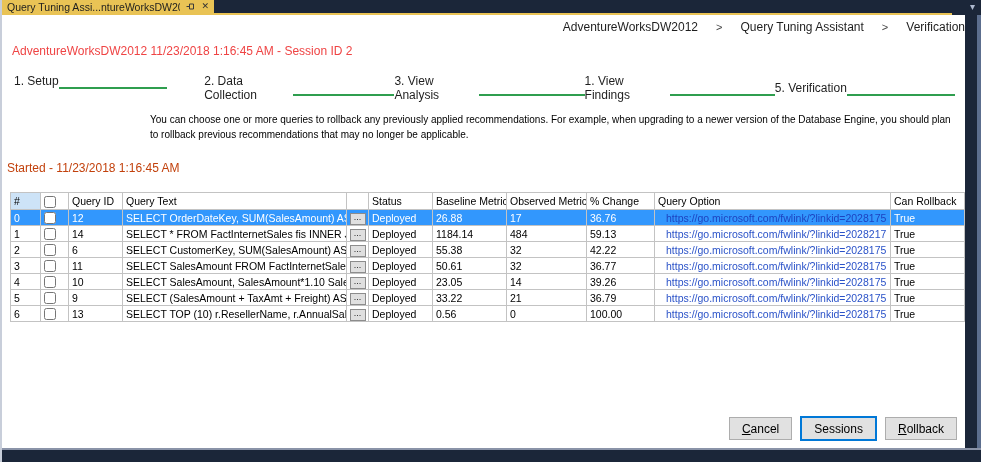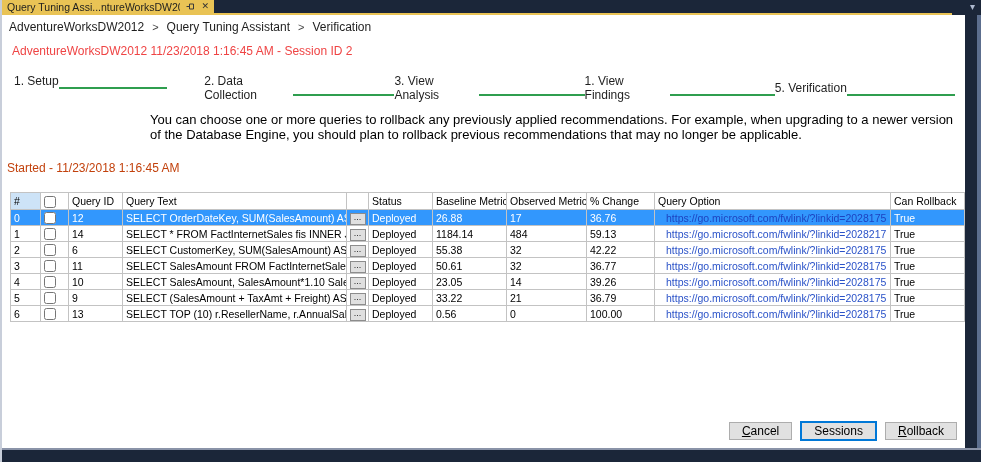--- a/index.html
+++ b/index.html
@@ -35,36 +35,36 @@
   .statusbar{
     position:absolute; left:0; right:0; bottom:0; height:14px;
     background:#1B2639; border-top:2px solid #8A93A8;
   }
   
   .content{
     position:absolute; top:15px; left:0; right:16px; bottom:14px;
     background:#fff; overflow:hidden;
   }
   .breadcrumb{
-    display:flex; gap:8px; align-items:center;
-    padding:5px 0 3px 7px; font-size:12px; color:#1E1E1E;
+    display:flex; gap:18px; align-items:center;
+    padding:5px 0 3px 7px; font-size:12px; color:#1E1E1E;justify-content:flex-end;
   }
   .crumb-sep{ color:#444; font-size:11px; }
   .session-title{ padding:7px 0 0 10px; font-size:12px; color:#ef4444; }
   .steps{
     display:flex; margin-top:16px; width:963px;
   }
   .step{
     flex:1; display:flex; flex-direction:row; align-items:center;
   }
   .step:first-child{ align-items:flex-start; padding-left:12px; }
   .step-label{ font-size:12px; color:#1E1E1E; }
   .step-line{ width:108px; height:2px; background:#2F9E4F; margin-top:13px; }
   .desc{
-    margin:10px 10px 0 148px; font-size:13px; color:#000; line-height:15px; max-width:820px;
+    margin:10px 10px 0 148px; font-size:10px; color:#000; line-height:15px; max-width:820px;
   }
   .started{ margin:19px 0 0 5px; font-size:12px; color:#c2410c; }
   
   table.grid{
     margin:17px 0 0 8px; border-collapse:collapse; table-layout:fixed; width:954px;
     font-size:10.5px; color:#000; border:1px solid #919191;
   }
   .grid th, .grid td{
     border:1px solid #C3C3C3; height:15px; padding:0 3px;
     overflow:hidden; white-space:nowrap; text-align:left; font-weight:normal;
@@ -79,21 +79,21 @@
     display:inline-block; width:16px; height:12px; background:#DFDFDF;
     border:1px solid #8C8C8C; font-size:9px; line-height:6px; text-align:center;
     color:#222; cursor:default;
   }
   td.btn-cell{ padding:0 1px; text-align:center; }
   
   .footer{
     position:absolute; right:8px; bottom:8px; display:flex; gap:9px;
   }
   .btn{
-    min-width:56px; height:18px; padding:0 12px; font-size:12px;
+    min-width:56px; height:23px; padding:0 12px; font-size:12px;
     font-family:"Liberation Sans", sans-serif;
     background:#E1E1E1; border:1px solid #ADADAD; color:#000; cursor:pointer;
   }
   .btn.focused{ border:1px solid #0078D7; outline:1px solid #0078D7; }
 </style>
 </head>
 <body>
 
 <div class="window">
 

